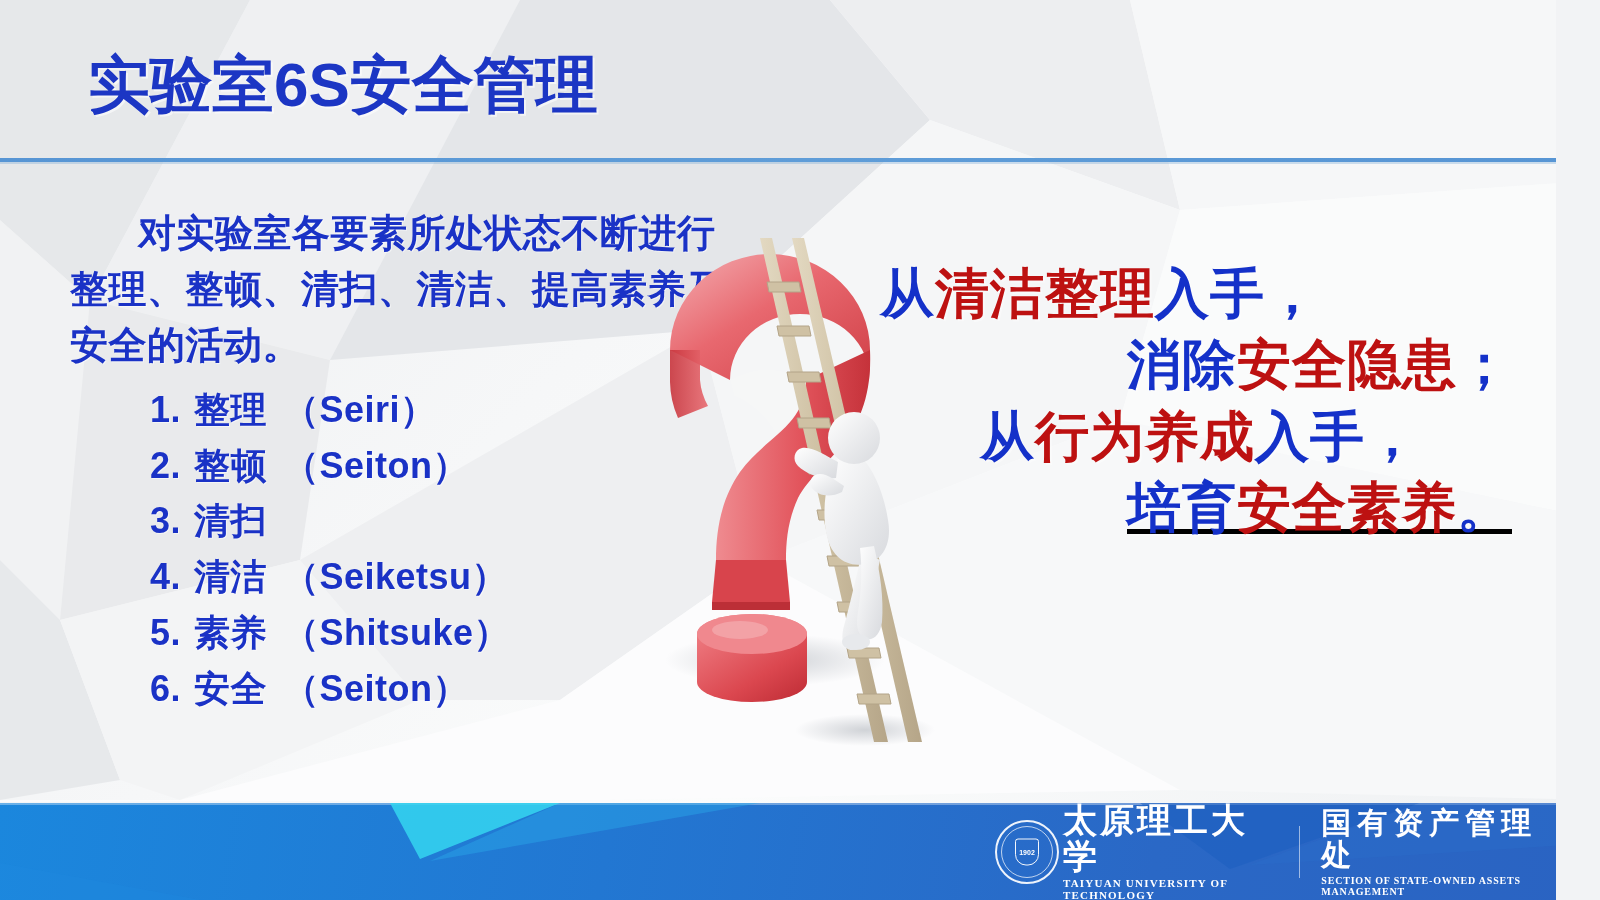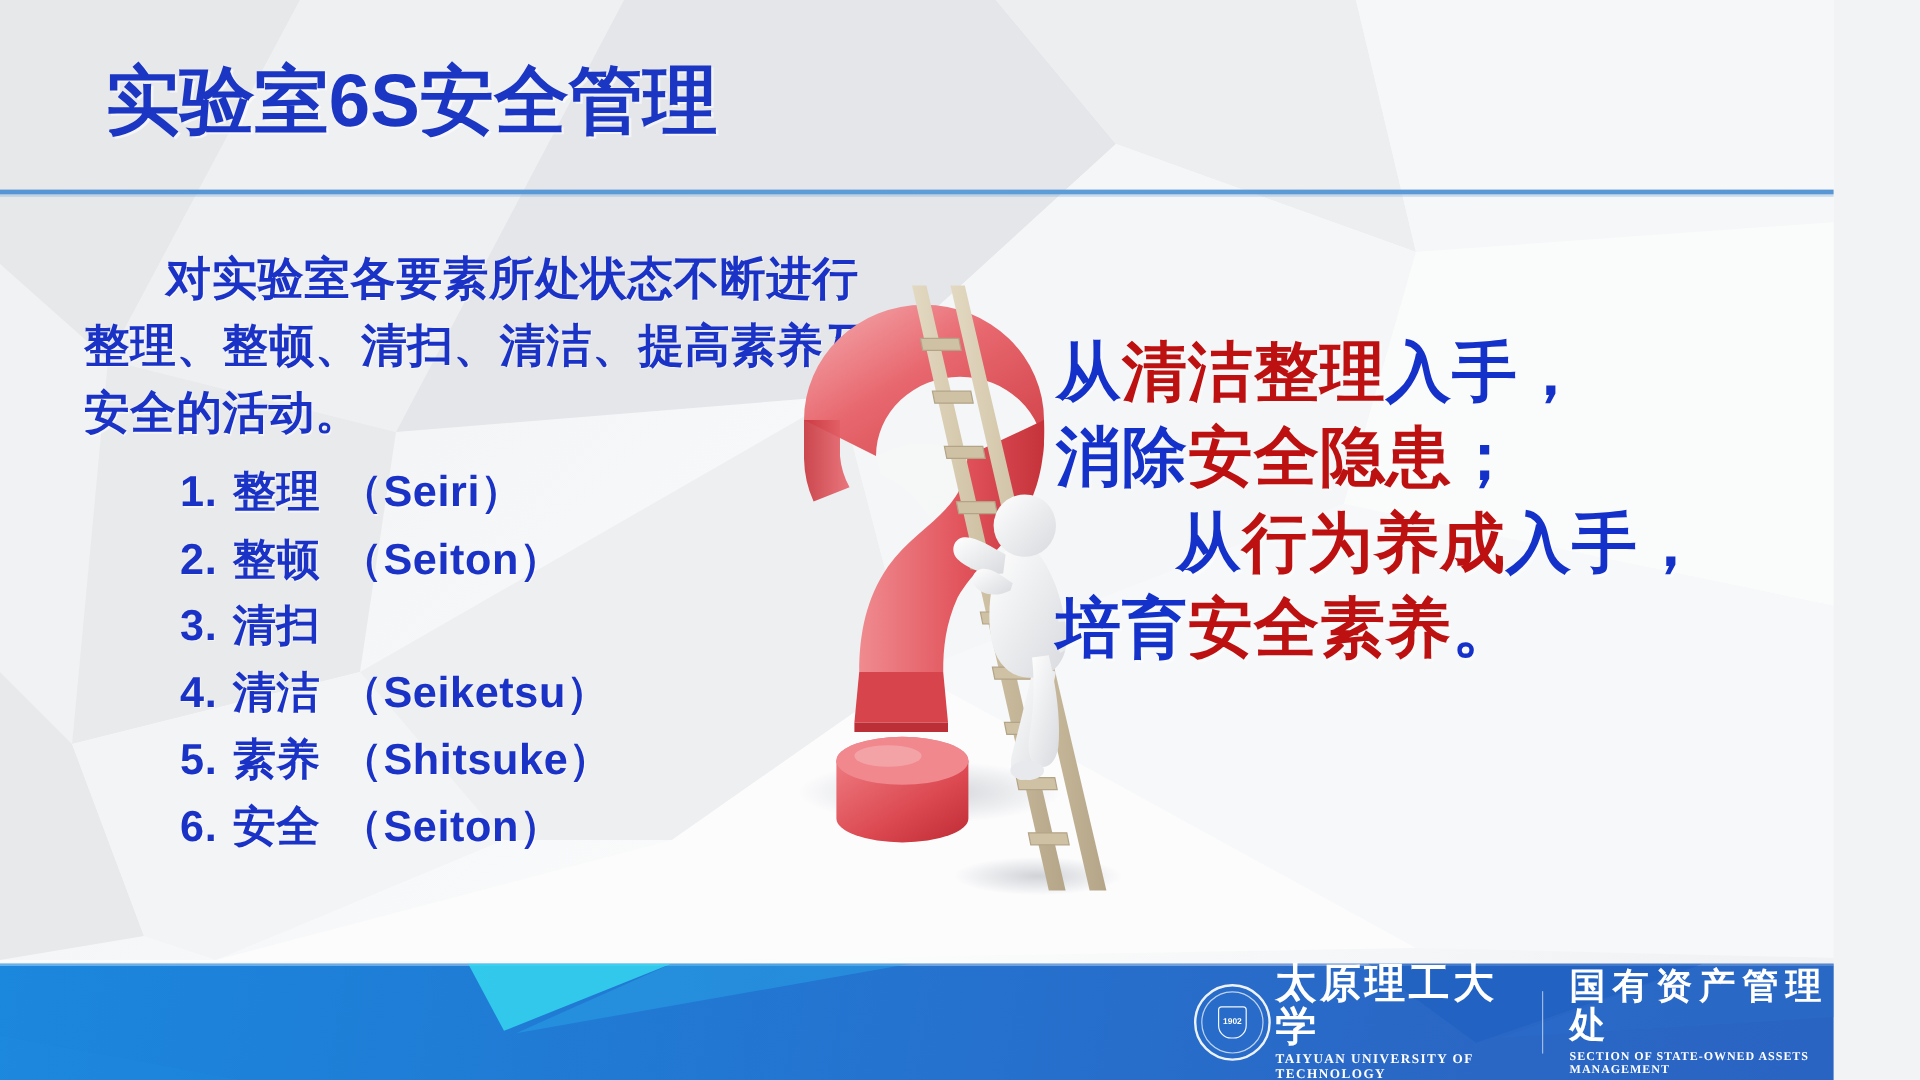--- a/index.html
+++ b/index.html
@@ -4,20 +4,21 @@
 <style>
   html,body{margin:0;padding:0;}
   body{
     width:1600px;height:900px;overflow:hidden;
     font-family:"Liberation Sans","DejaVu Sans",sans-serif;
     background:#f2f3f5;
   }
   #slide{
     position:relative;width:1528px;height:900px;overflow:hidden;
     background:linear-gradient(135deg,#eceef0 0%,#f6f7f8 38%,#fbfcfc 62%,#eef0f2 100%);
+    padding-left:28px;
   }
 
   
   .facets{position:absolute;inset:0;width:1600px;height:900px;}
 
   
   .title{
     position:absolute;left:88px;top:52px;
     font-size:62px;line-height:1.05;font-weight:bold;
     color:#1c36c4;letter-spacing:0px;white-space:nowrap;
@@ -48,28 +49,28 @@
   }
   .li-num{min-width:44px;}
   .li-cn{}
   .li-en{margin-left:16px;}
 
   
   .art{position:absolute;left:630px;top:230px;width:320px;height:520px;}
 
   
   .slogan{
-    position:absolute;left:880px;top:275px;width:640px;
+    position:absolute;left:880px;top:258px;width:640px;
     font-size:54px;font-weight:bold;line-height:1.32;letter-spacing:1px;
   }
   .sl-line{white-space:nowrap;}
   .sl-line.r1{text-align:left;}
-  .sl-line.r2{text-align:left;padding-right:8px;}
+  .sl-line.r2{text-align:right;padding-right:8px;}
   .sl-line.r3{text-align:center;}
-  .sl-line.r4{text-align:left;padding-right:8px;}
+  .sl-line.r4{text-align:right;padding-right:8px;text-decoration:underline;}
   .b{color:#1431c9;text-shadow:2px 2px 0 rgba(255,255,255,.4);}
   .r{color:#bd1111;text-shadow:2px 2px 0 rgba(255,255,255,.4);}
 
   
   .footer{
     position:absolute;left:0;top:803px;width:1600px;height:97px;
     background:linear-gradient(100deg,#1b87dd 0%,#2277d2 38%,#2a68c6 72%,#2a63c2 100%);
     overflow:hidden;
   }
   .footer-top-edge{

